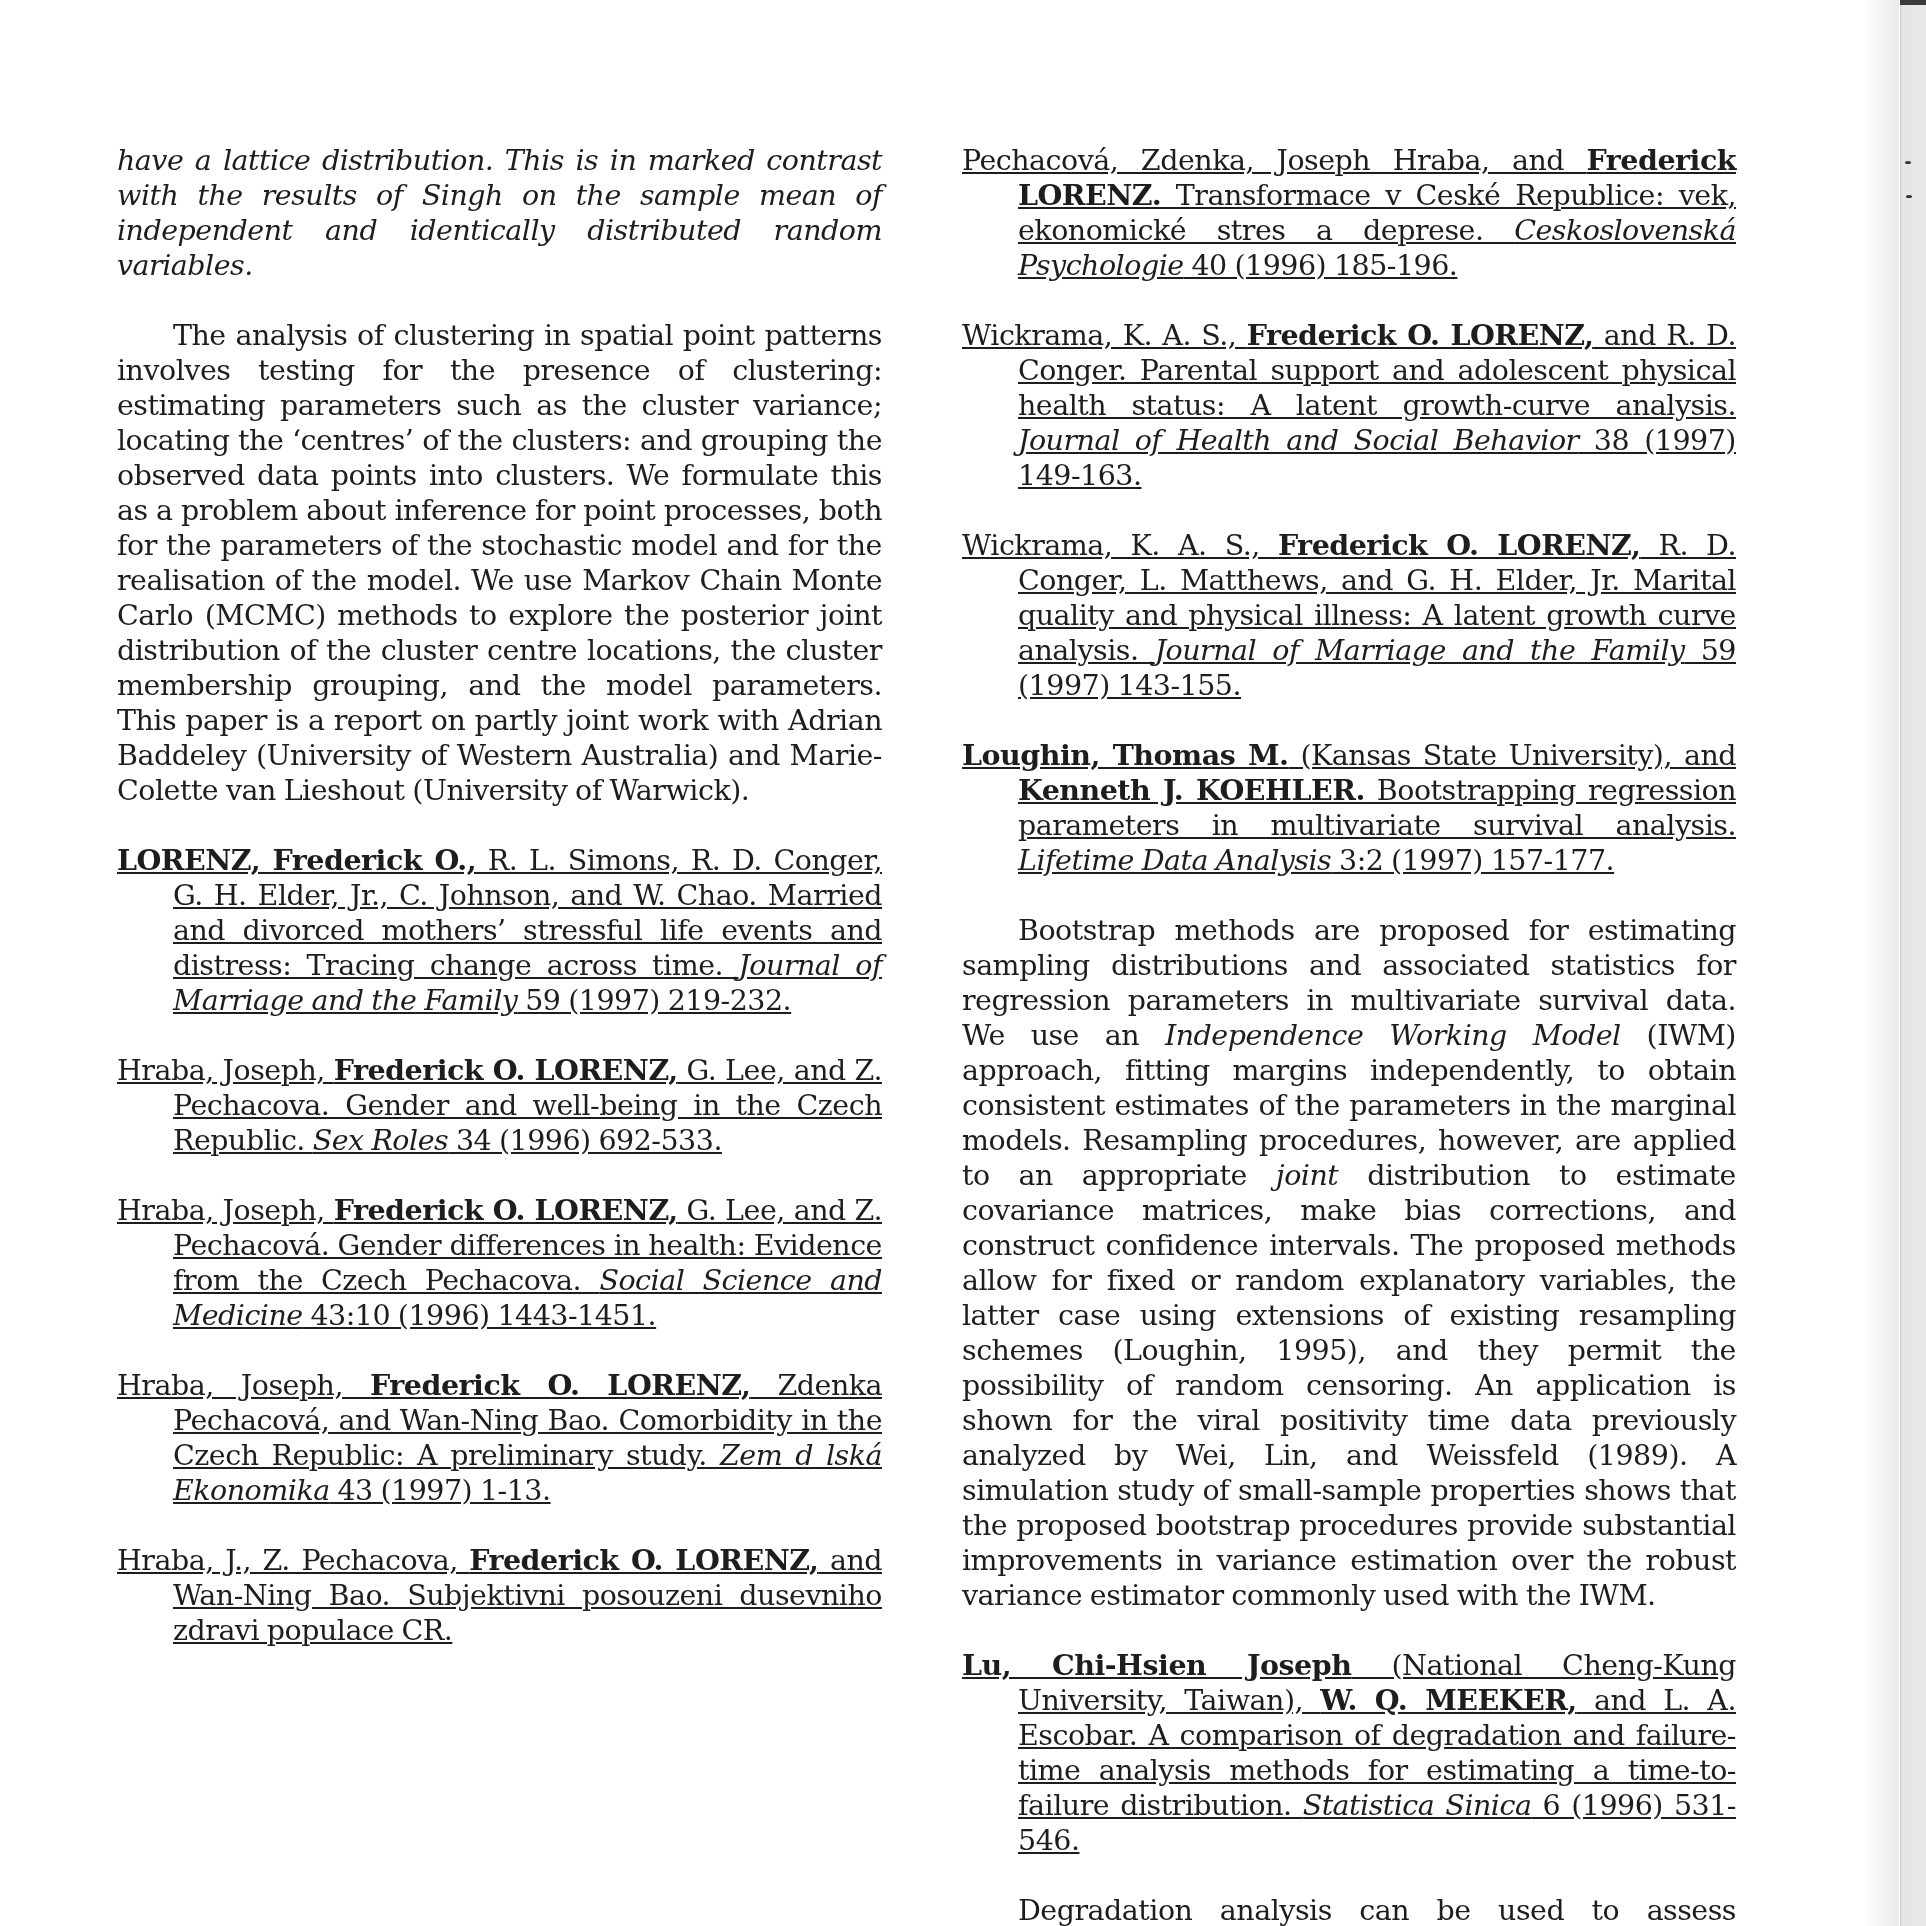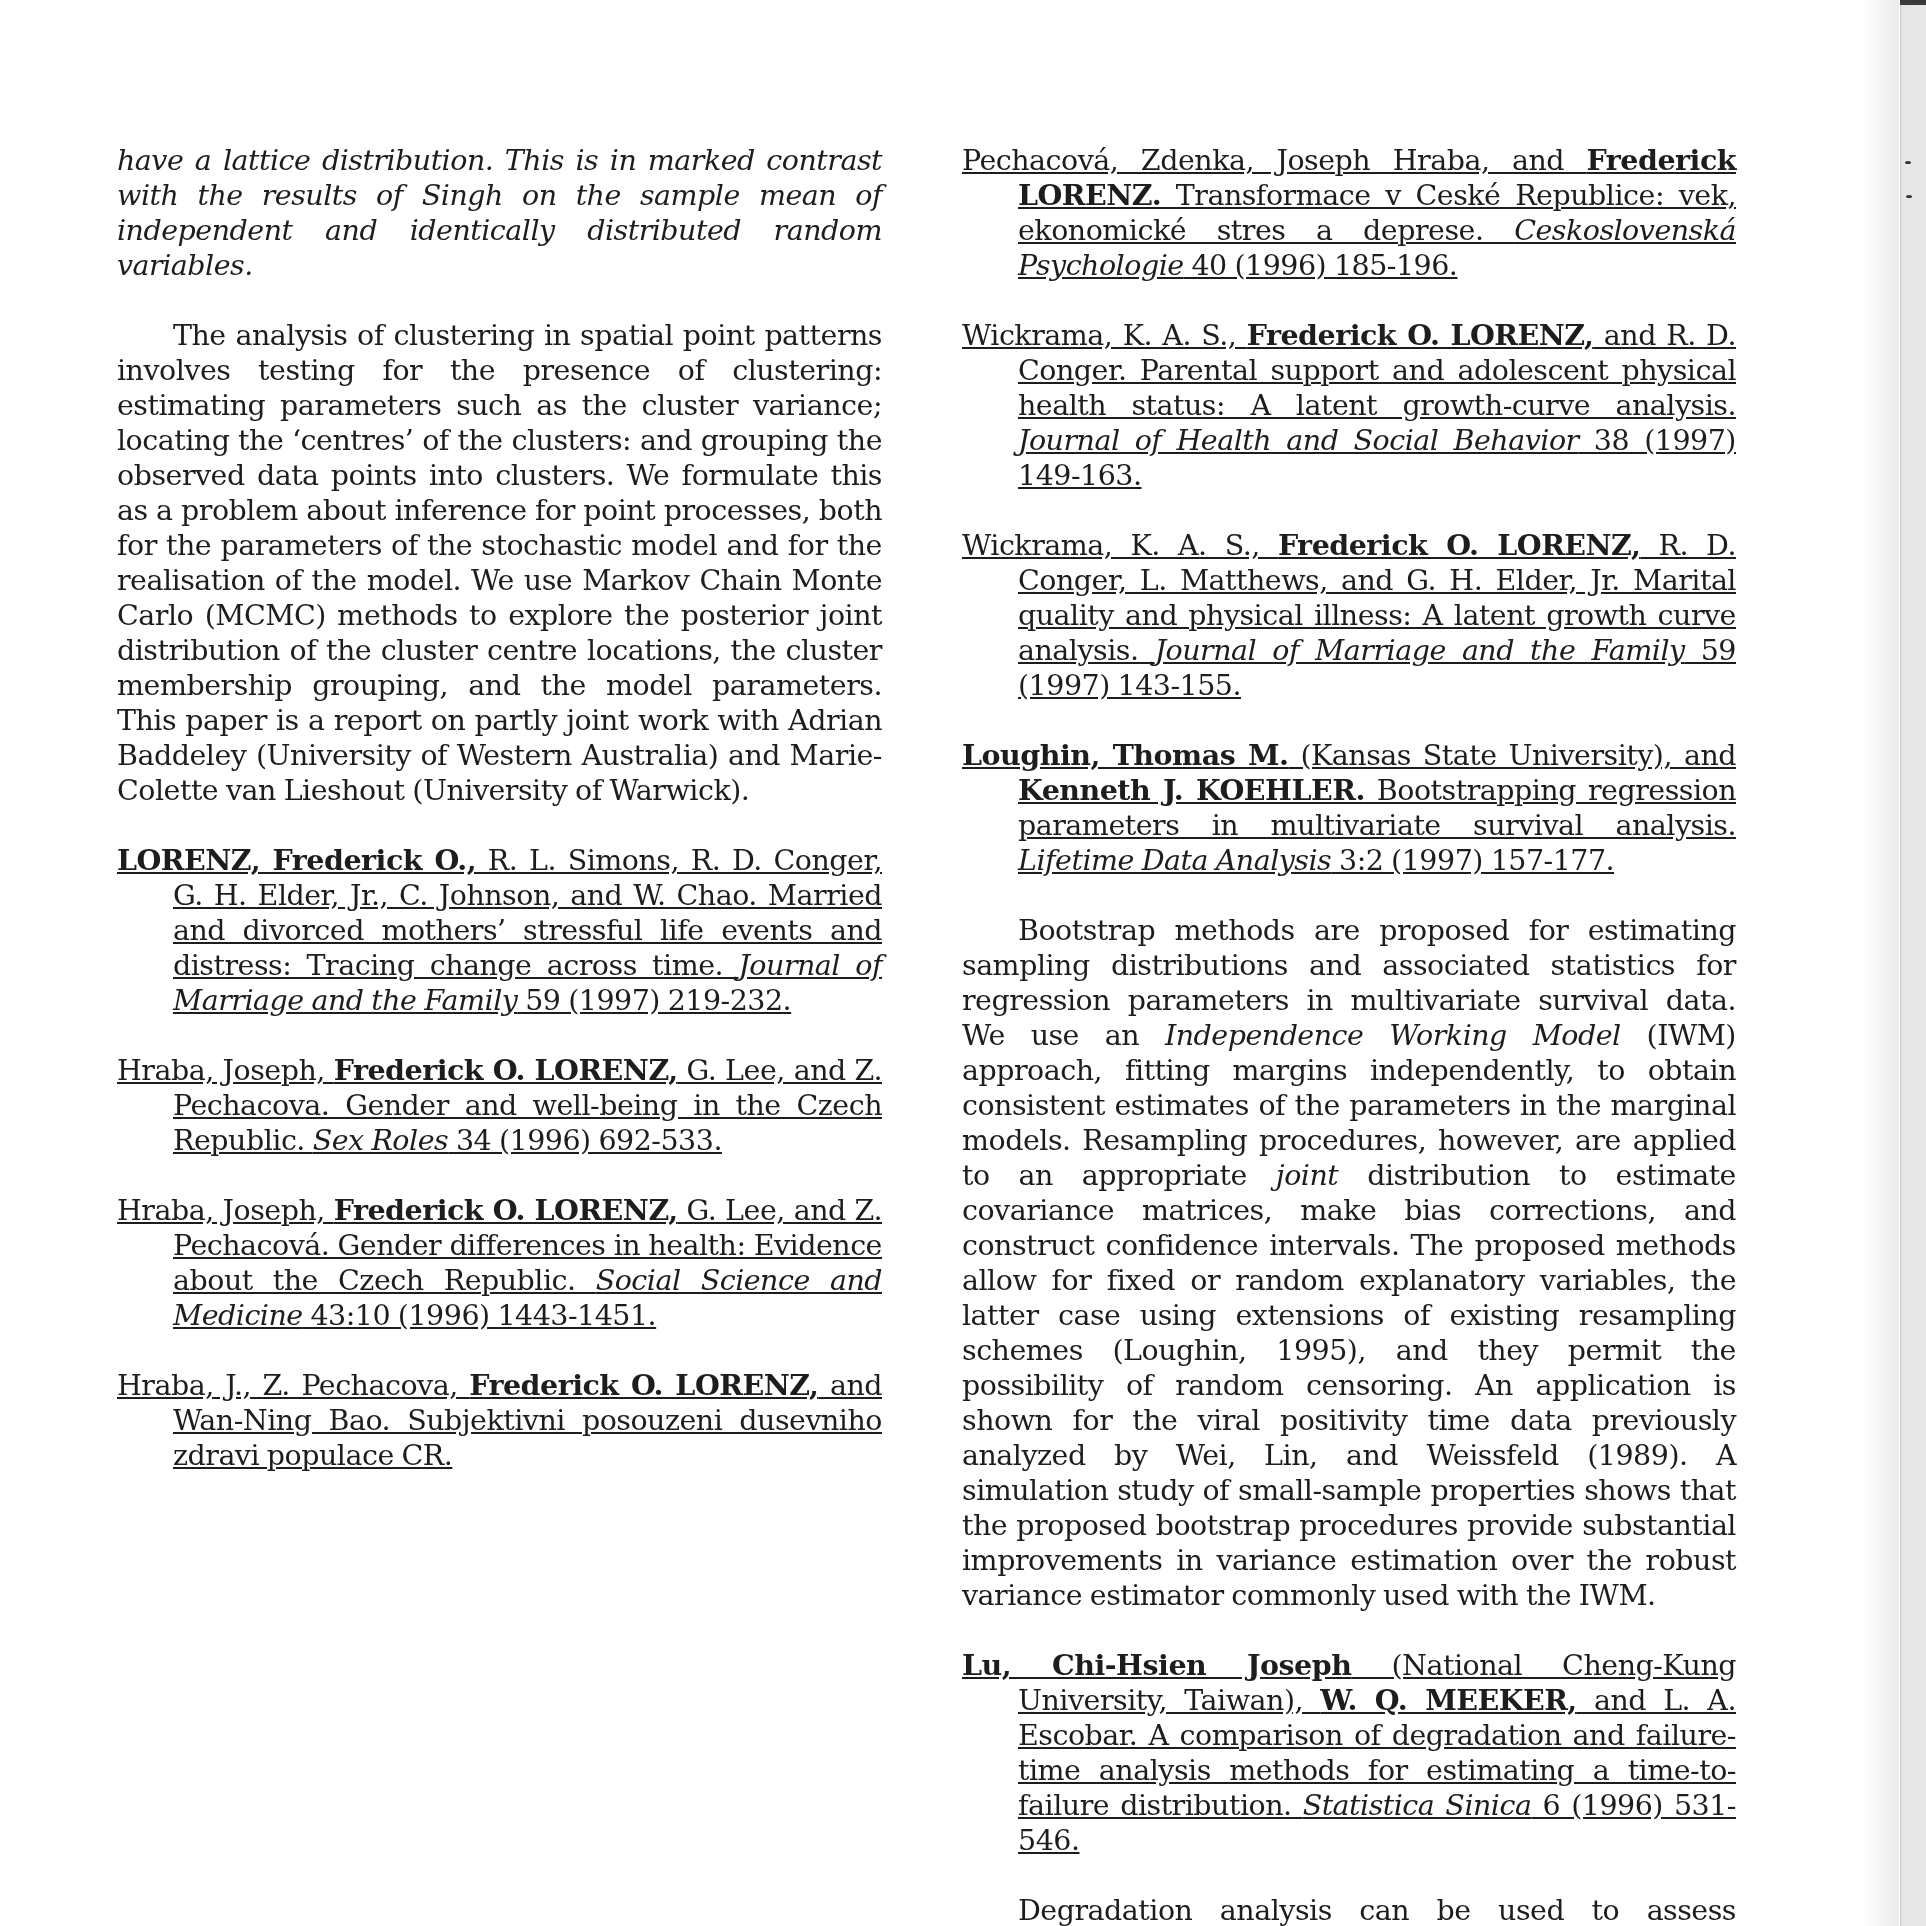--- a/index.html
+++ b/index.html
@@ -52,21 +52,24 @@
 
   <p class="abstract">The analysis of clustering in spatial point patterns involves testing for the presence of clustering: estimating parameters such as the cluster variance; locating the ‘centres’ of the clusters: and grouping the observed data points into clusters. We formulate this as a problem about inference for point processes, both for the parameters of the stochastic model and for the realisation of the model. We use Markov Chain Monte Carlo (MCMC) methods to explore the posterior joint distribution of the cluster centre locations, the cluster membership grouping, and the model parameters. This paper is a report on partly joint work with Adrian Baddeley (University of Western Australia) and Marie-Colette van Lieshout (University of Warwick).</p>
 
   <p class="entry">
     <span></span><span class="b">LORENZ, Frederick O.,</span><span> R. L. Simons, R. D. Conger, G. H. Elder, Jr., C. Johnson, and W. Chao. Married and divorced mothers’ stressful life events and distress: Tracing change across time. </span><span class="i">Journal of Marriage and the Family</span><span> 59 (1997) 219-232.</span>
   </p>
   <p class="entry">
     <span>Hraba, Joseph, </span><span class="b">Frederick O. LORENZ,</span><span> G. Lee, and Z. Pechacova. Gender and well-being in the Czech Republic. </span><span class="i">Sex Roles</span><span> 34 (1996) 692-533.</span>
   </p>
   <p class="entry">
-    <span>Hraba, Joseph, </span><span class="b">Frederick O. LORENZ,</span><span> G. Lee, and Z. Pechacová. Gender differences in health: Evidence about the Czech Republic. </span><span class="i">Social Science and Medicine</span><span> 43:10 (1996) 1443-1451.</span>
+    <span>Hraba, Joseph, </span><span class="b">Frederick O. LORENZ,</span><span> G. Lee, and Z. Pechacová. Gender differences in health: Evidence from the Czech Pechacova. </span><span class="i">Social Science and Medicine</span><span> 43:10 (1996) 1443-1451.</span>
+  </p>
+  <p class="entry">
+    <span>Hraba, Joseph, </span><span class="b">Frederick O. LORENZ,</span><span> Zdenka Pechacová, and Wan-Ning Bao. Comorbidity in the Czech Republic: A preliminary study. </span><span class="i">Zem d lská Ekonomika</span><span> 43 (1997) 1-13.</span>
   </p>
   <p class="entry">
     <span>Hraba, J., Z. Pechacova, </span><span class="b">Frederick O. LORENZ,</span><span> and Wan-Ning Bao. Subjektivni posouzeni dusevniho zdravi populace CR. </span>
   </p>
 
 </div>
 
 <div class="col col-right">
   <p class="entry">
     <span>Pechacová, Zdenka, Joseph Hraba, and </span><span class="b">Frederick LORENZ.</span><span> Transformace v Ceské Republice: vek, ekonomické stres a deprese. </span><span class="i">Ceskoslovenská Psychologie</span><span> 40 (1996) 185-196.</span>

